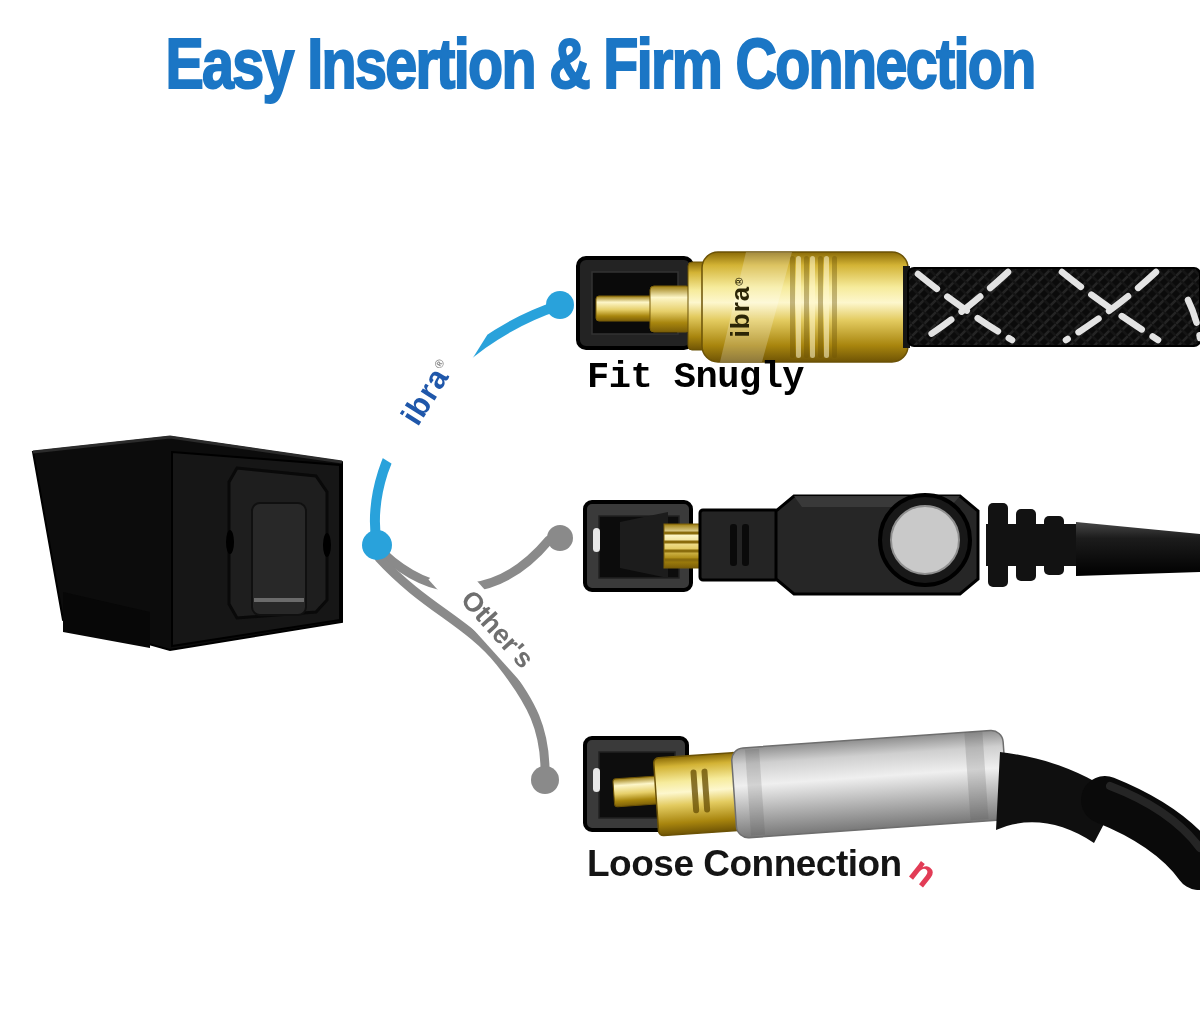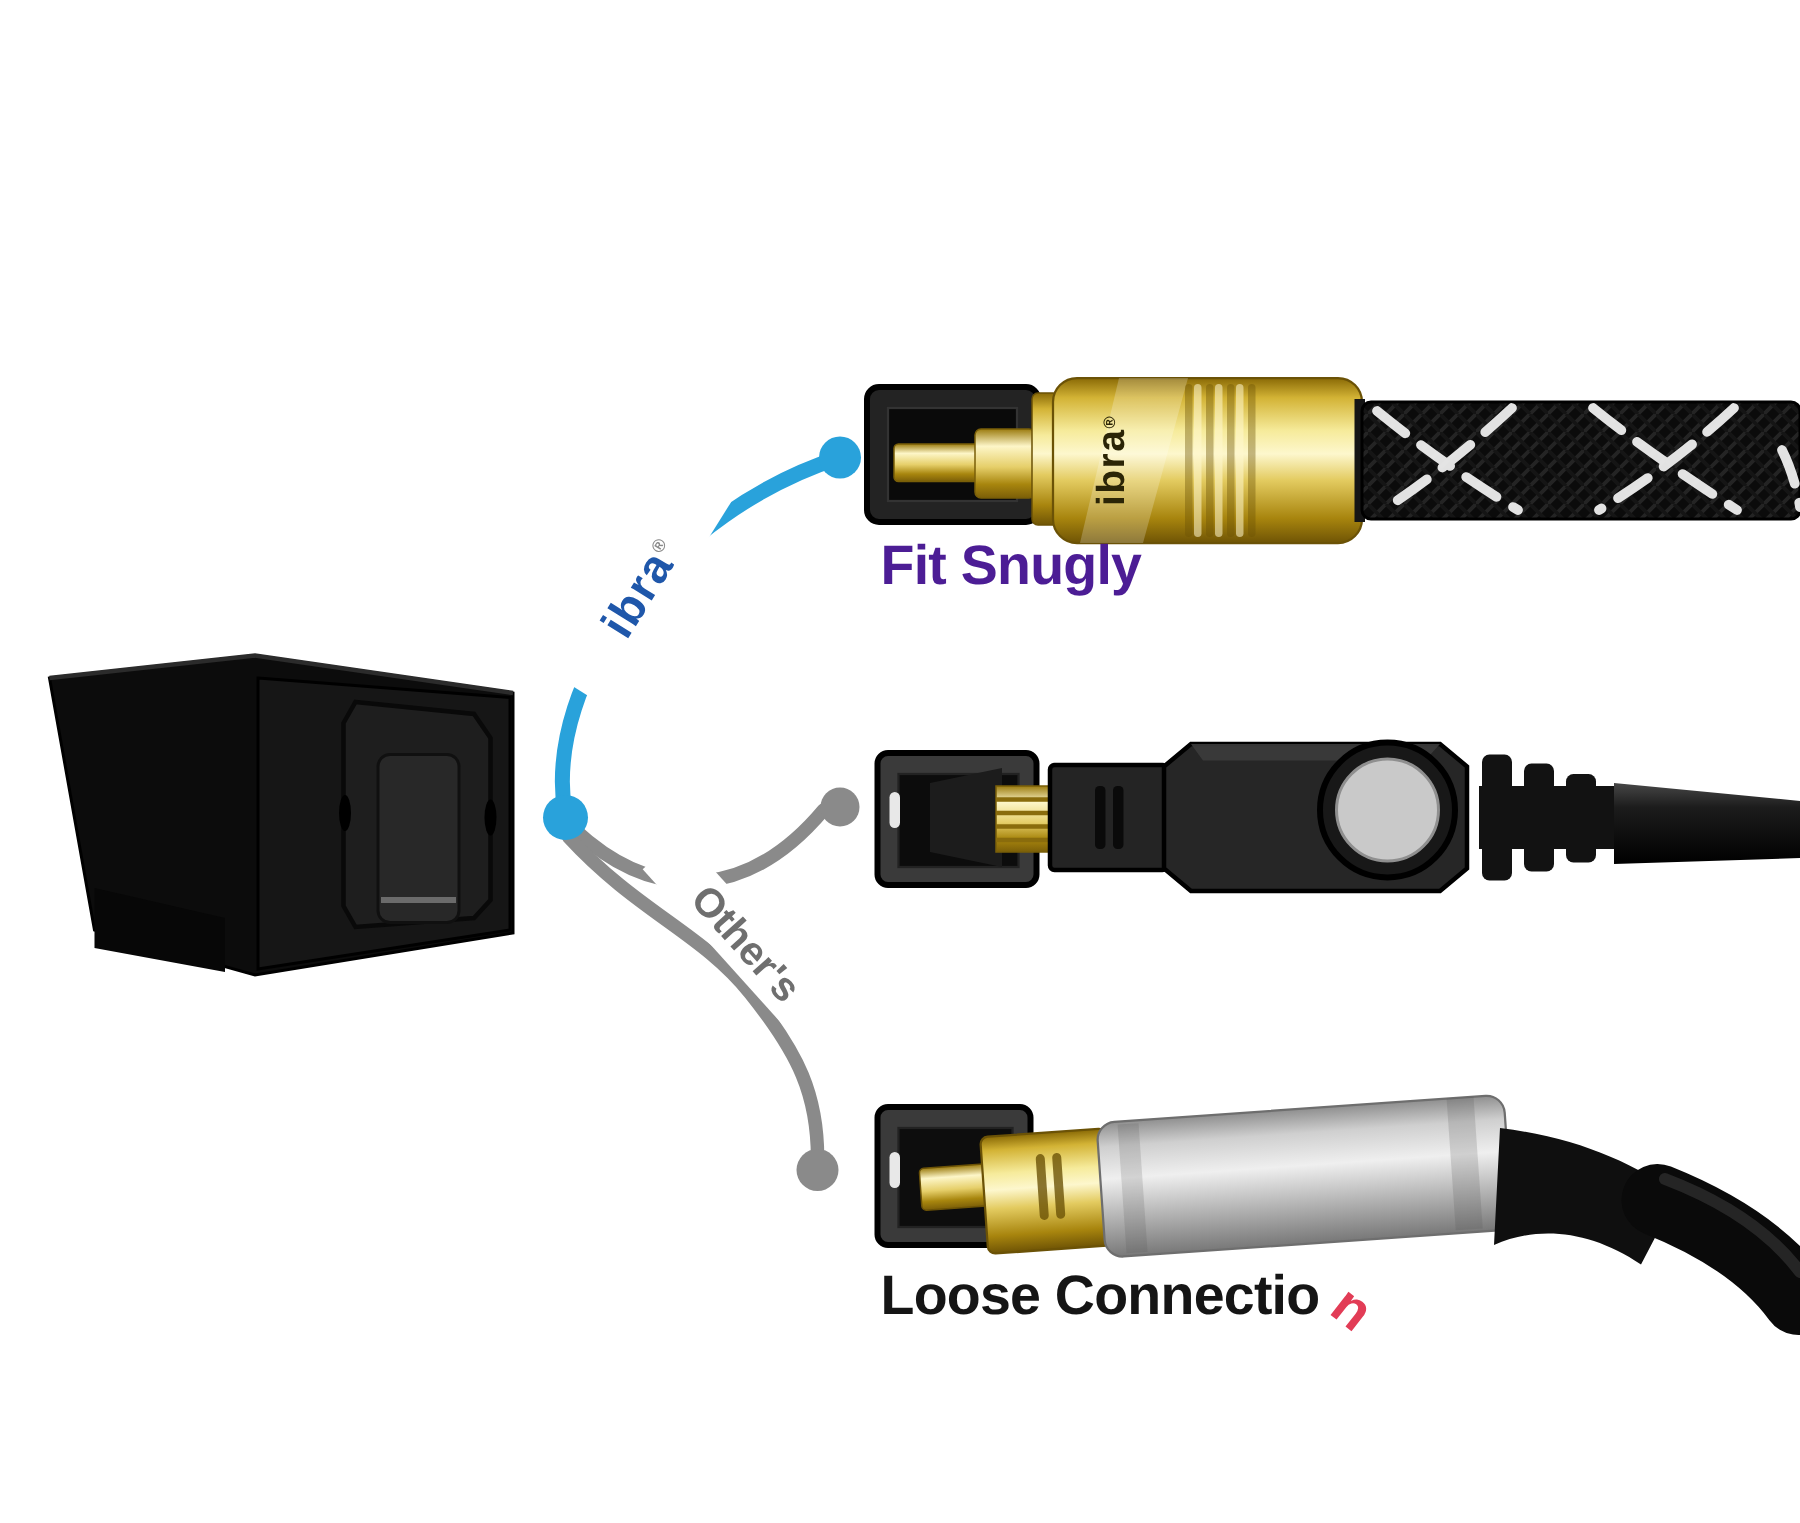--- a/index.html
+++ b/index.html
@@ -11,21 +11,21 @@
   .title{
     position:absolute;left:0;top:24px;width:100%;text-align:center;
     color:#1b76c5;font-weight:bold;font-size:70px;letter-spacing:-2px;
     white-space:nowrap;
   }
   .title>span{display:inline-block;transform:scaleX(.82);-webkit-text-stroke:2px #1b76c5;}
   .row-label{
     position:absolute;font-weight:bold;font-size:37px;color:#151515;
     white-space:nowrap;letter-spacing:-.5px;
   }
-  .row-label.blue{color:#4c1d95;}
+  .row-label.blue{color:#000000;font-family:Liberation Mono, monospace;}
   #lbl-fit{left:587px;top:356px;}
   #lbl-fail{left:587px;top:598px;}
   #lbl-loose{left:587px;top:843px;}
   .loose-n{
     display:inline-block;color:#e23c56;margin-left:14px;
     transform:rotate(38deg) translate(2px,9px);
   }
   .curve-tag{
     position:absolute;background:#ffffff;font-weight:bold;white-space:nowrap;
     padding:2px 10px;text-align:center;
@@ -173,23 +173,24 @@
         <rect x="734" y="744" width="272" height="90" rx="12" fill="url(#silver)" stroke="#6e6e6e" stroke-width="1.5"></rect>
         <rect x="748" y="746" width="14" height="86" fill="#555" opacity="0.18"></rect>
         <rect x="968" y="744" width="18" height="88" fill="#555" opacity="0.2"></rect>
       </g>
       <path d="M1000 752 C 1050 758 1090 775 1118 797 L 1094 843 C 1060 820 1025 817 996 830 Z" fill="#0f0f0f"></path>
       <path d="M1105 800 C 1150 818 1180 840 1199 866" fill="none" stroke="#0a0a0a" stroke-width="48" stroke-linecap="round"></path>
       <path d="M1110 786 C 1152 802 1182 824 1200 848" fill="none" stroke="#3d3d3d" stroke-width="8" stroke-linecap="round" opacity="0.55"></path>
     </g>
   </svg>
 
+  <div class="title"><span>Easy Insertion &amp; Firm Connection</span></div>
 
   <div class="curve-tag" id="ibra-tag"><span>ibra</span><sup>®</sup></div>
 
   <div class="curve-tag" id="others-tag">Other's</div>
 
   <div class="row-label blue" id="lbl-fit">Fit Snugly</div>
 
 
-  <div class="row-label" id="lbl-loose"><span>Loose Connectio</span><span class="loose-n">n</span></div>
+  <div class="row-label" id="lbl-loose"><span>Loose Connection</span><span class="loose-n">n</span></div>
 
 </div>
 
 </body></html>

